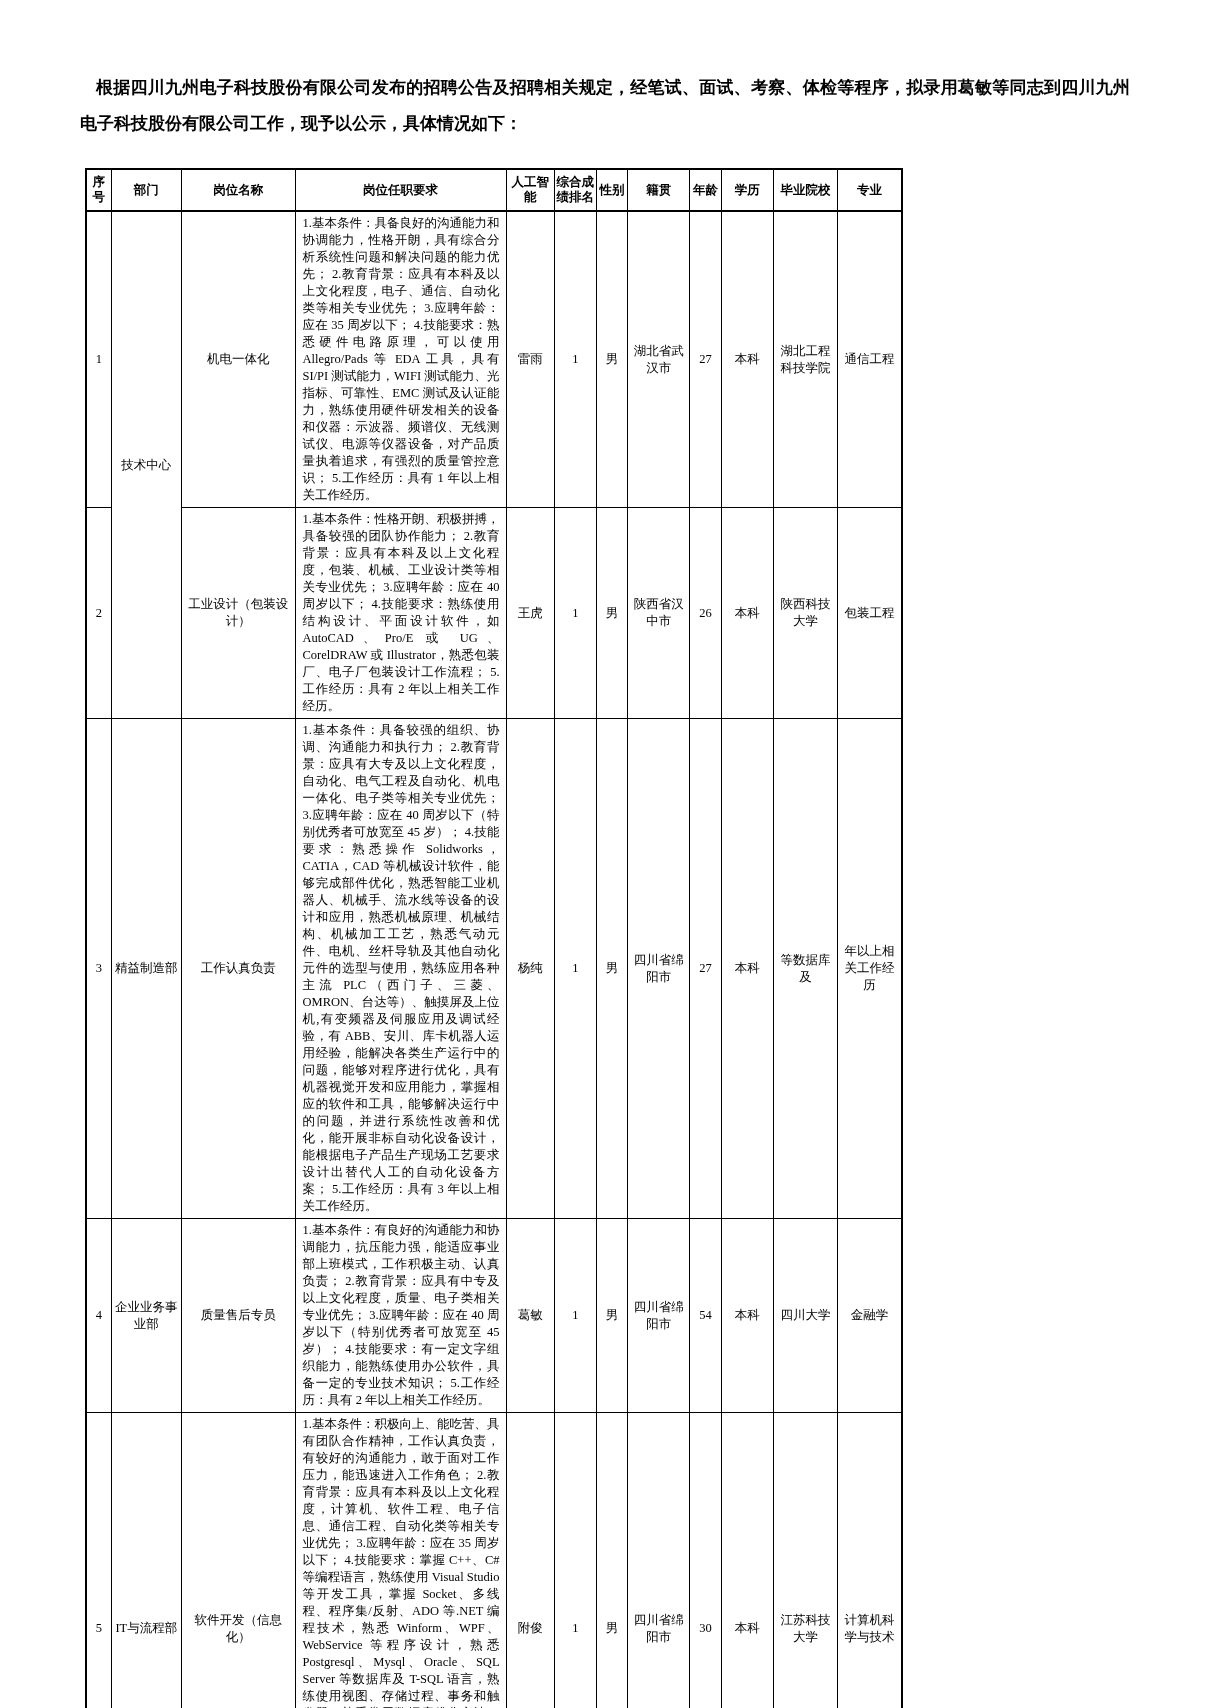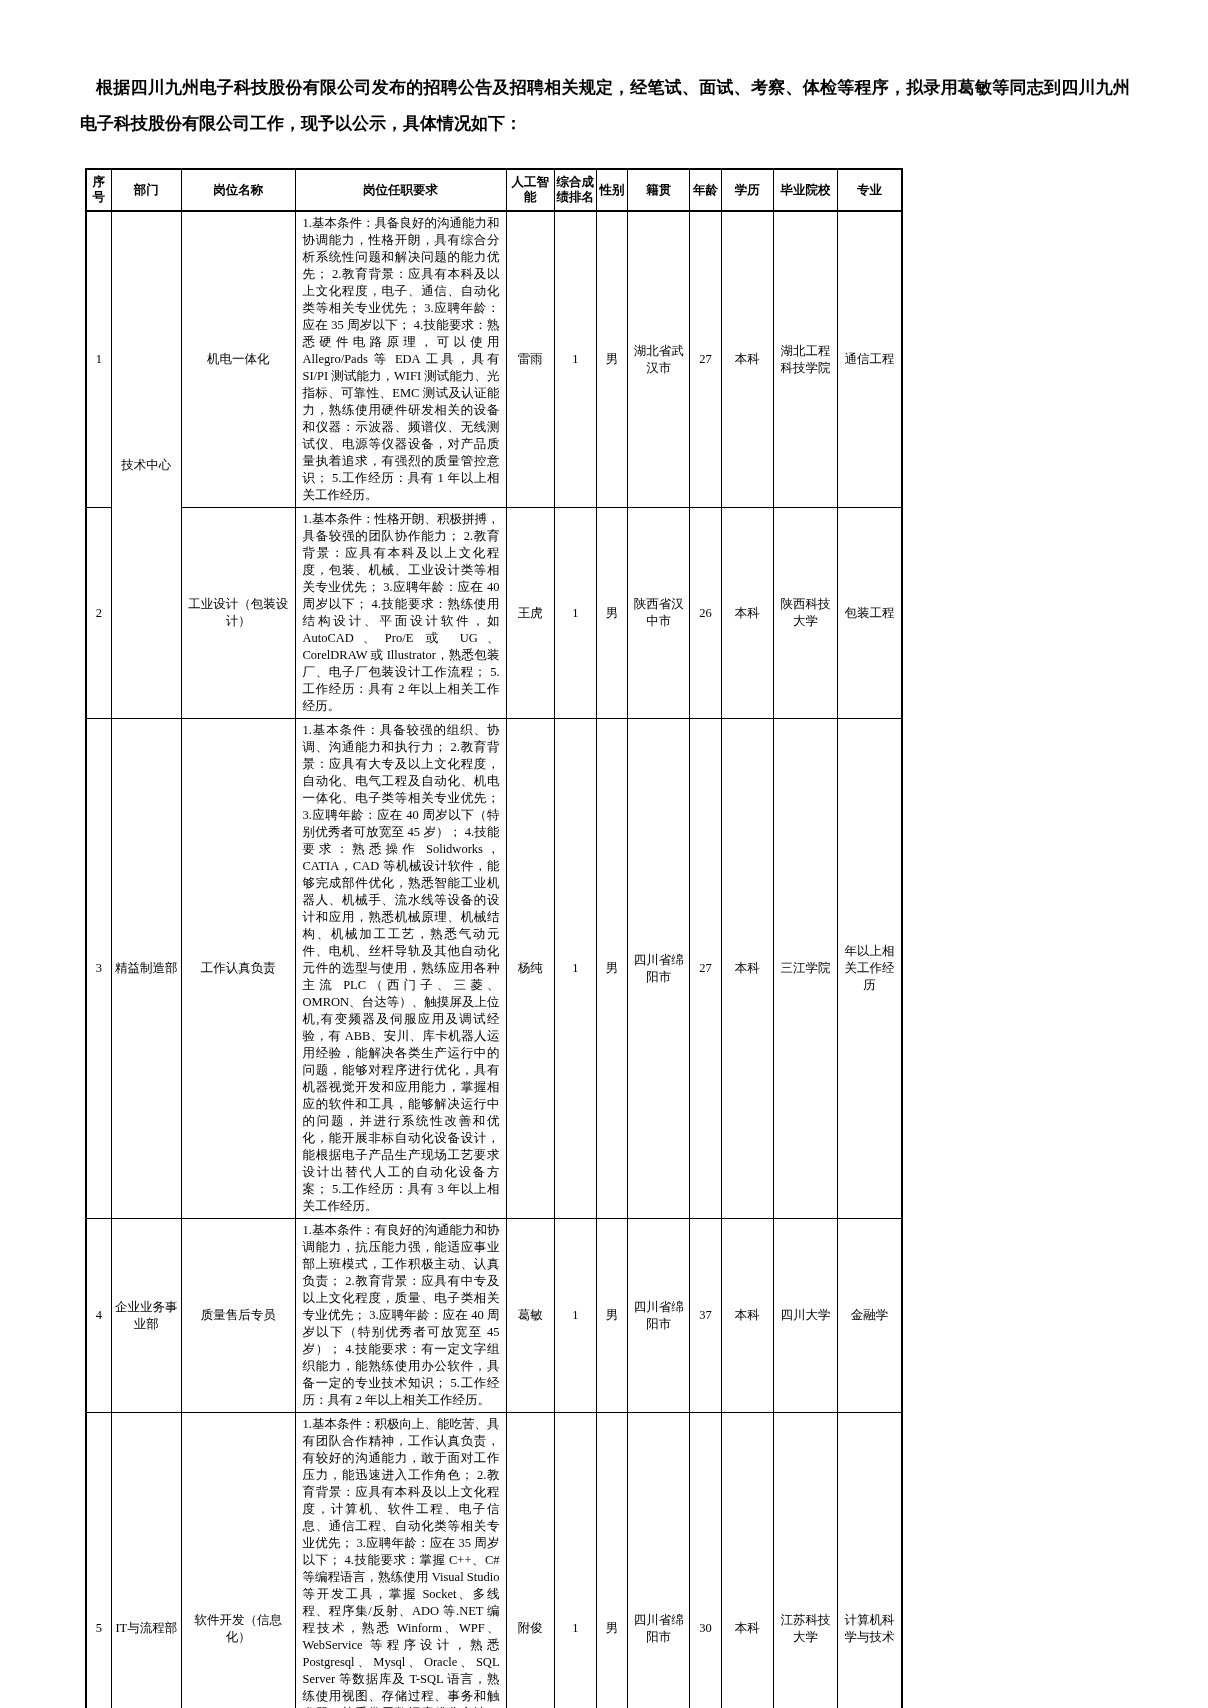--- a/index.html
+++ b/index.html
@@ -120,33 +120,33 @@
         <td>3</td>
         <td>精益制造部</td>
         <td>工作认真负责</td>
         <td class="req">1.基本条件：具备较强的组织、协调、沟通能力和执行力；  2.教育背景：应具有大专及以上文化程度，自动化、电气工程及自动化、机电一体化、电子类等相关专业优先；  3.应聘年龄：应在 40 周岁以下（特别优秀者可放宽至 45 岁）；  4.技能要求：熟悉操作 Solidworks，CATIA，CAD 等机械设计软件，能够完成部件优化，熟悉智能工业机器人、机械手、流水线等设备的设计和应用，熟悉机械原理、机械结构、机械加工工艺，熟悉气动元件、电机、丝杆导轨及其他自动化元件的选型与使用，熟练应用各种主流 PLC（西门子、三菱、OMRON、台达等）、触摸屏及上位机,有变频器及伺服应用及调试经验，有 ABB、安川、库卡机器人运用经验，能解决各类生产运行中的问题，能够对程序进行优化，具有机器视觉开发和应用能力，掌握相应的软件和工具，能够解决运行中的问题，并进行系统性改善和优化，能开展非标自动化设备设计，能根据电子产品生产现场工艺要求设计出替代人工的自动化设备方案；  5.工作经历：具有 3 年以上相关工作经历。</td>
         <td>杨纯</td>
         <td>1</td>
         <td>男</td>
         <td>四川省绵阳市</td>
         <td>27</td>
         <td>本科</td>
-        <td>三江学院</td>
+        <td>等数据库及</td>
         <td>年以上相关工作经历</td>
       </tr>
       <tr>
         <td>4</td>
         <td>企业业务事业部</td>
         <td>质量售后专员</td>
         <td class="req">1.基本条件：有良好的沟通能力和协调能力，抗压能力强，能适应事业部上班模式，工作积极主动、认真负责；  2.教育背景：应具有中专及以上文化程度，质量、电子类相关专业优先；  3.应聘年龄：应在 40 周岁以下（特别优秀者可放宽至 45 岁）；  4.技能要求：有一定文字组织能力，能熟练使用办公软件，具备一定的专业技术知识；  5.工作经历：具有 2 年以上相关工作经历。</td>
         <td>葛敏</td>
         <td>1</td>
         <td>男</td>
         <td>四川省绵阳市</td>
-        <td>37</td>
+        <td>54</td>
         <td>本科</td>
         <td>四川大学</td>
         <td>金融学</td>
       </tr>
       <tr>
         <td>5</td>
         <td>IT与流程部</td>
         <td>软件开发（信息化）</td>
         <td class="req">1.基本条件：积极向上、能吃苦、具有团队合作精神，工作认真负责，有较好的沟通能力，敢于面对工作压力，能迅速进入工作角色；  2.教育背景：应具有本科及以上文化程度，计算机、软件工程、电子信息、通信工程、自动化类等相关专业优先；  3.应聘年龄：应在 35 周岁以下；  4.技能要求：掌握 C++、C#等编程语言，熟练使用 Visual Studio 等开发工具，掌握 Socket、多线程、程序集/反射、ADO 等.NET 编程技术，熟悉 Winform、WPF、WebService 等程序设计，熟悉 Postgresql、Mysql、Oracle、SQL Server 等数据库及 T-SQL 语言，熟练使用视图、存储过程、事务和触发器，熟悉常用数据库优化方法，熟悉软件开发流程、常用数据结构和设计模式，了解智能制造、人工智能、深度学习、5G、WIFI、PON、DSL、CM 等概念和通信技术，具有良好的编程风格和编程习惯；  5.工作经历：具有 2 年以上相关工作经历。</td>
         <td>附俊</td>

